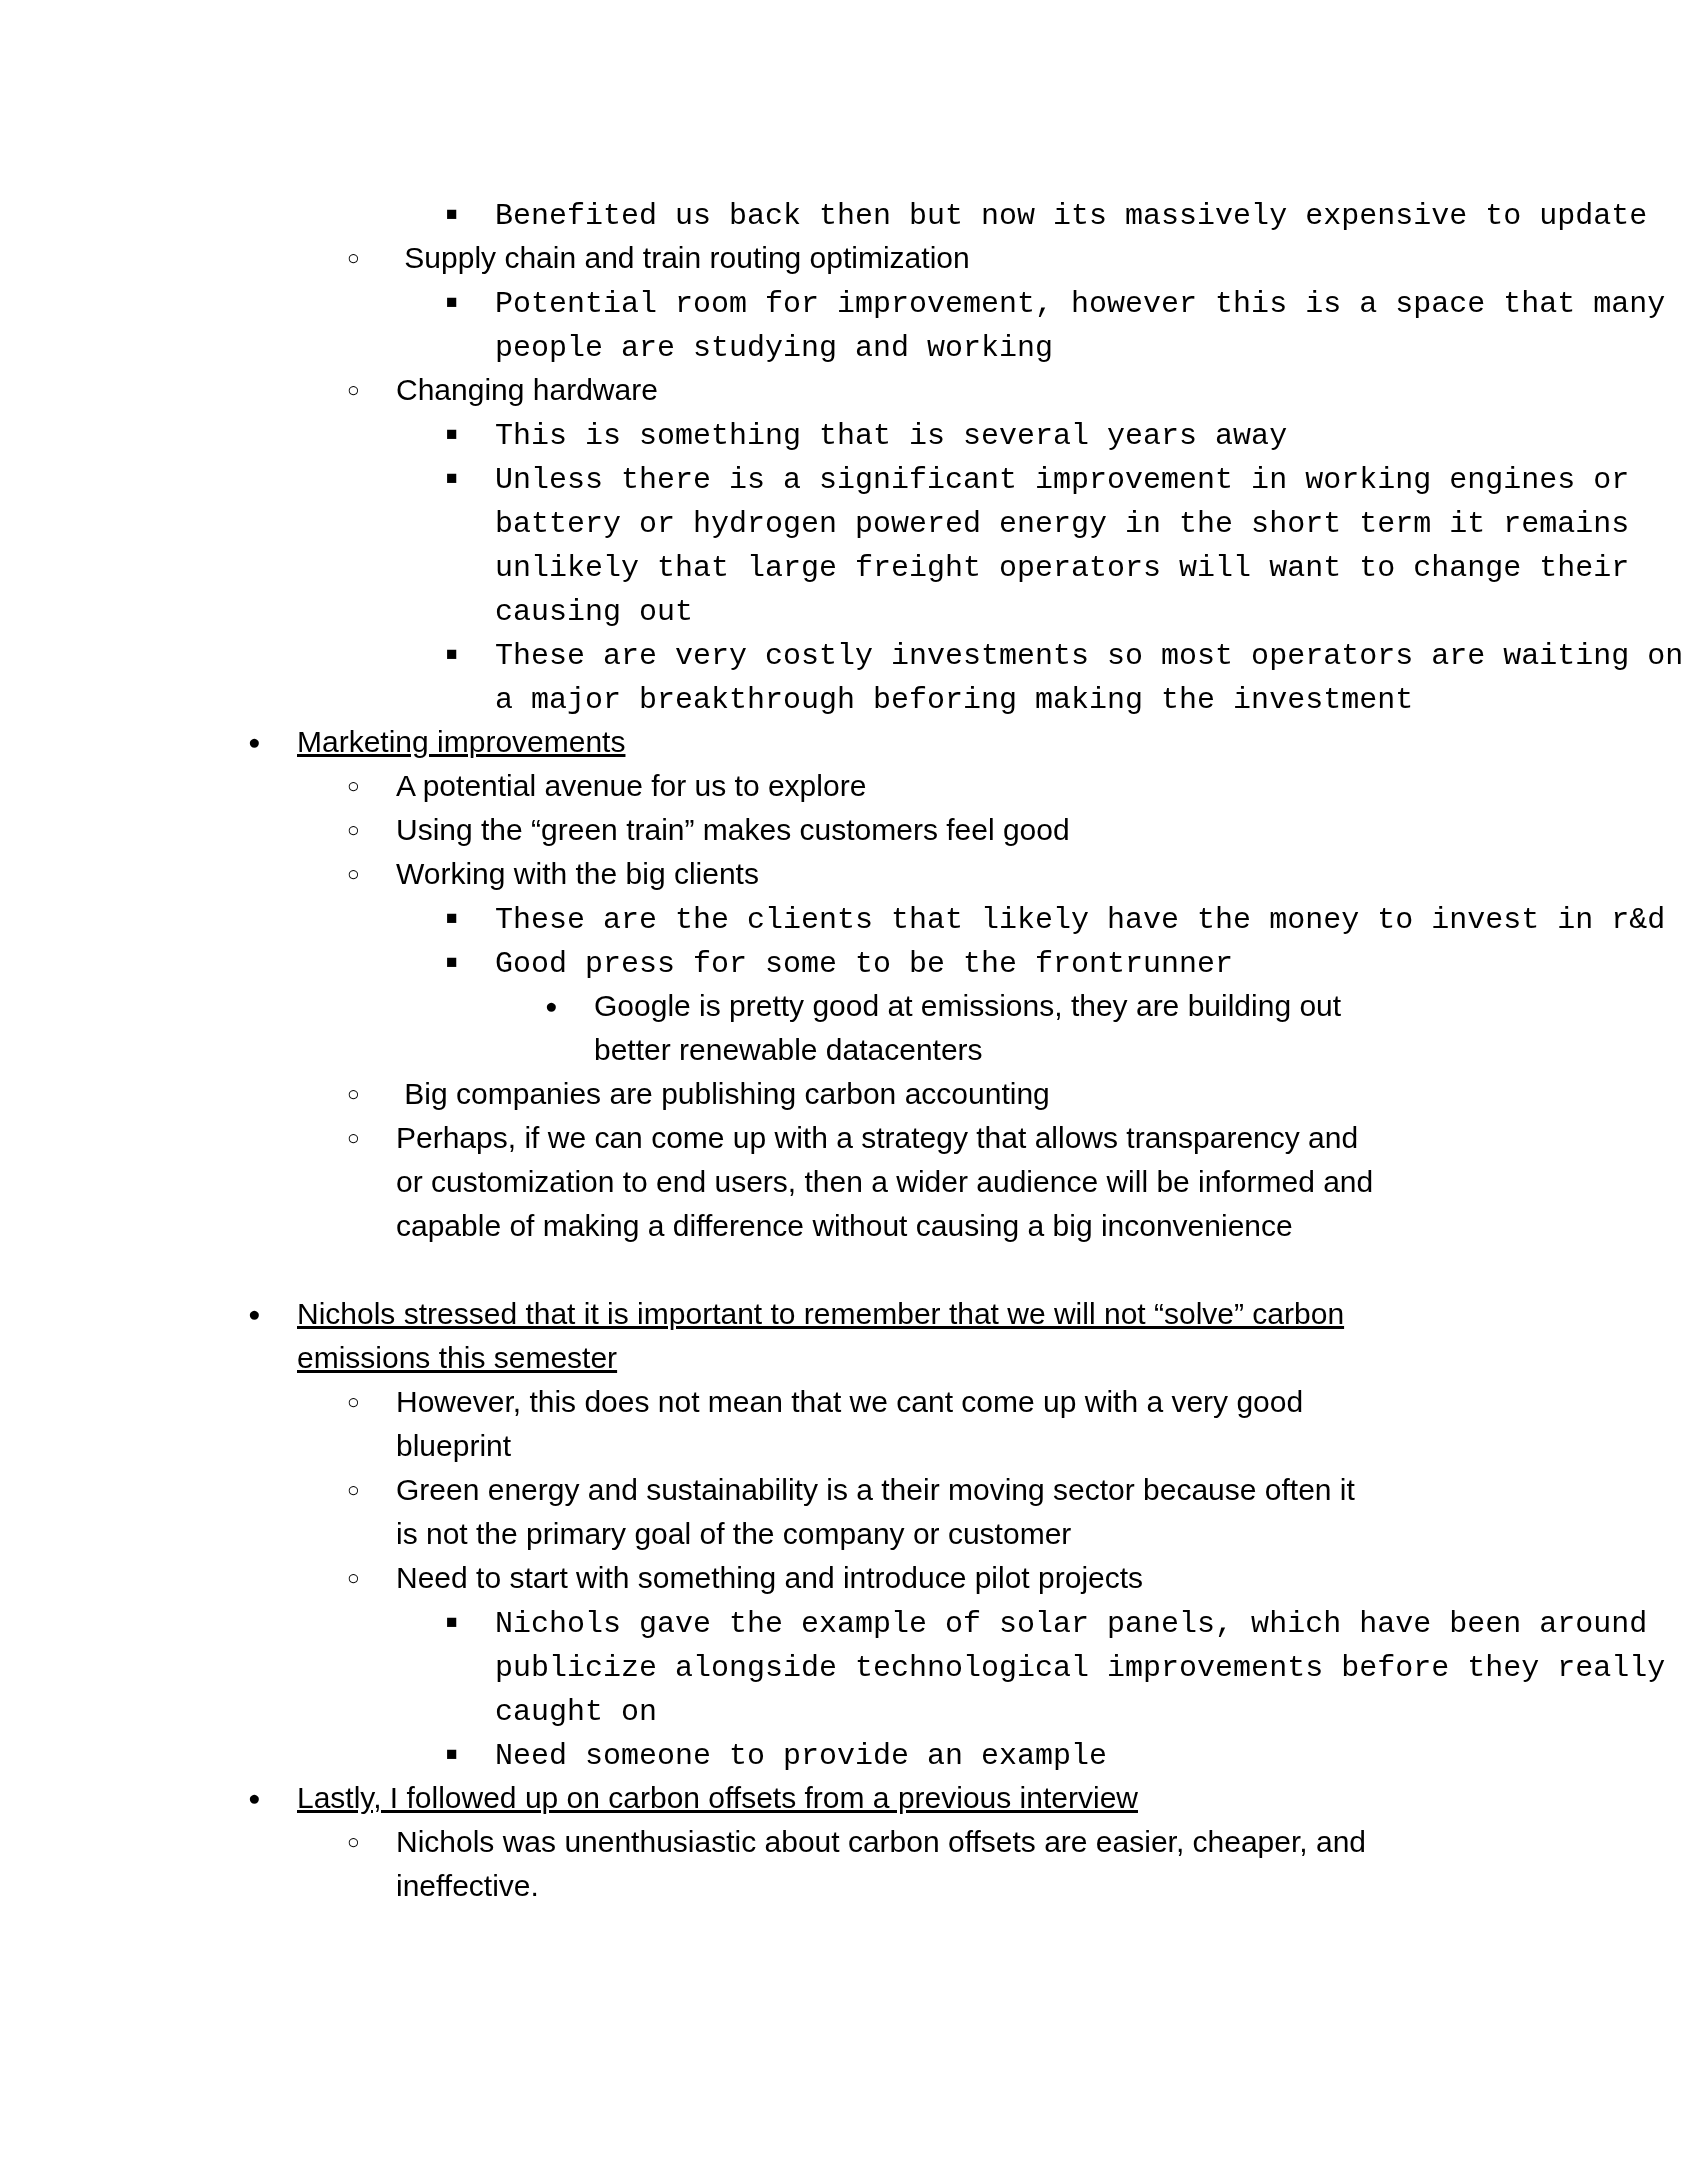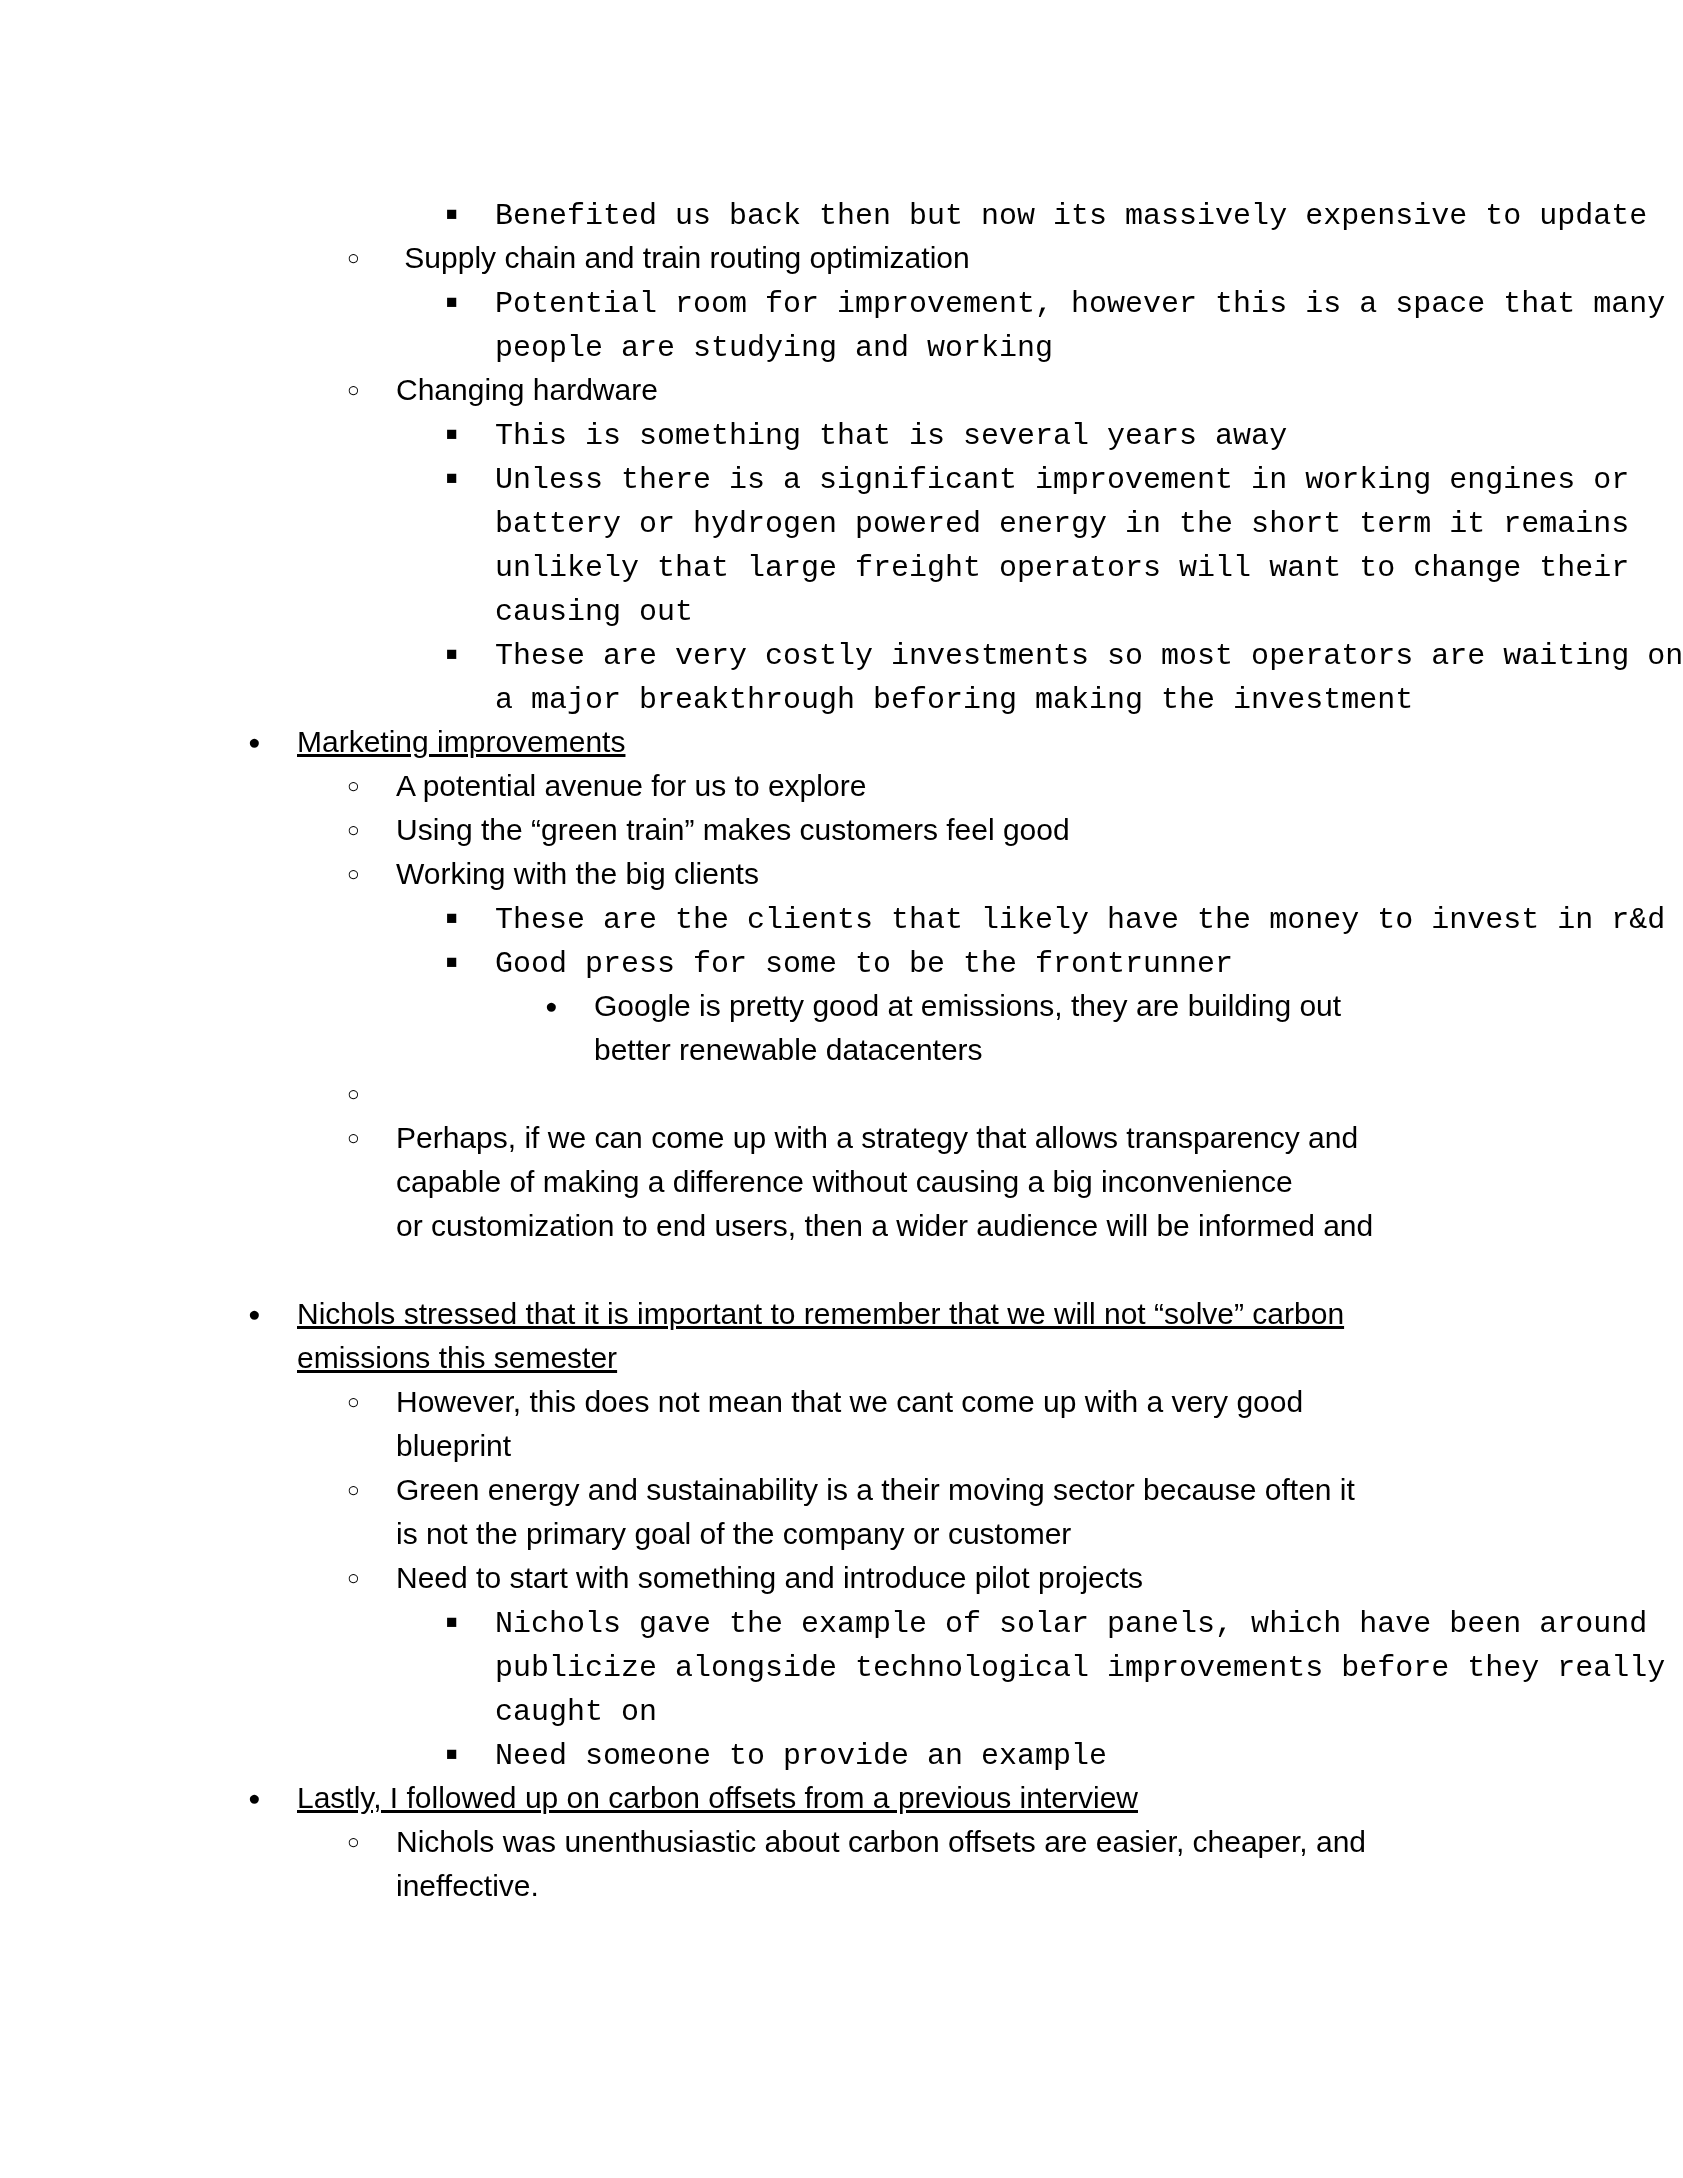--- a/index.html
+++ b/index.html
@@ -55,24 +55,24 @@
     <div class="row l3"><span class="bullet square">■</span><span class="txt">These are very costly investments so most operators are waiting on</span></div>
     <div class="row l3"><span class="txt">a major breakthrough beforing making the investment</span></div>
     <div class="row l1"><span class="bullet disc">●</span><span class="txt">Marketing improvements</span></div>
     <div class="row l2"><span class="bullet circle">○</span><span class="txt">A potential avenue for us to explore</span></div>
     <div class="row l2"><span class="bullet circle">○</span><span class="txt">Using the “green train” makes customers feel good</span></div>
     <div class="row l2"><span class="bullet circle">○</span><span class="txt">Working with the big clients</span></div>
     <div class="row l3"><span class="bullet square">■</span><span class="txt">These are the clients that likely have the money to invest in r&amp;d</span></div>
     <div class="row l3"><span class="bullet square">■</span><span class="txt">Good press for some to be the frontrunner</span></div>
     <div class="row l4"><span class="bullet disc">●</span><span class="txt">Google is pretty good at emissions, they are building out</span></div>
     <div class="row l4"><span class="txt">better renewable datacenters</span></div>
-    <div class="row l2"><span class="bullet circle">○</span></div>
+    <div class="row l2"><span class="bullet circle">○</span><span class="txt"> Big companies are publishing carbon accounting</span></div>
     <div class="row l2"><span class="bullet circle">○</span><span class="txt">Perhaps, if we can come up with a strategy that allows transparency and</span></div>
+    <div class="row l2"><span class="txt">or customization to end users, then a wider audience will be informed and</span></div>
     <div class="row l2"><span class="txt">capable of making a difference without causing a big inconvenience</span></div>
-    <div class="row l2"><span class="txt">or customization to end users, then a wider audience will be informed and</span></div>
     <div class="row spacer"></div>
     <div class="row l1"><span class="bullet disc">●</span><span class="txt">Nichols stressed that it is important to remember that we will not “solve” carbon</span></div>
     <div class="row l1"><span class="txt">emissions this semester</span></div>
     <div class="row l2"><span class="bullet circle">○</span><span class="txt">However, this does not mean that we cant come up with a very good</span></div>
     <div class="row l2"><span class="txt">blueprint</span></div>
     <div class="row l2"><span class="bullet circle">○</span><span class="txt">Green energy and sustainability is a their moving sector because often it</span></div>
     <div class="row l2"><span class="txt">is not the primary goal of the company or customer</span></div>
     <div class="row l2"><span class="bullet circle">○</span><span class="txt">Need to start with something and introduce pilot projects</span></div>
     <div class="row l3"><span class="bullet square">■</span><span class="txt">Nichols gave the example of solar panels, which have been around</span></div>
     <div class="row l3"><span class="txt">publicize alongside technological improvements before they really</span></div>

